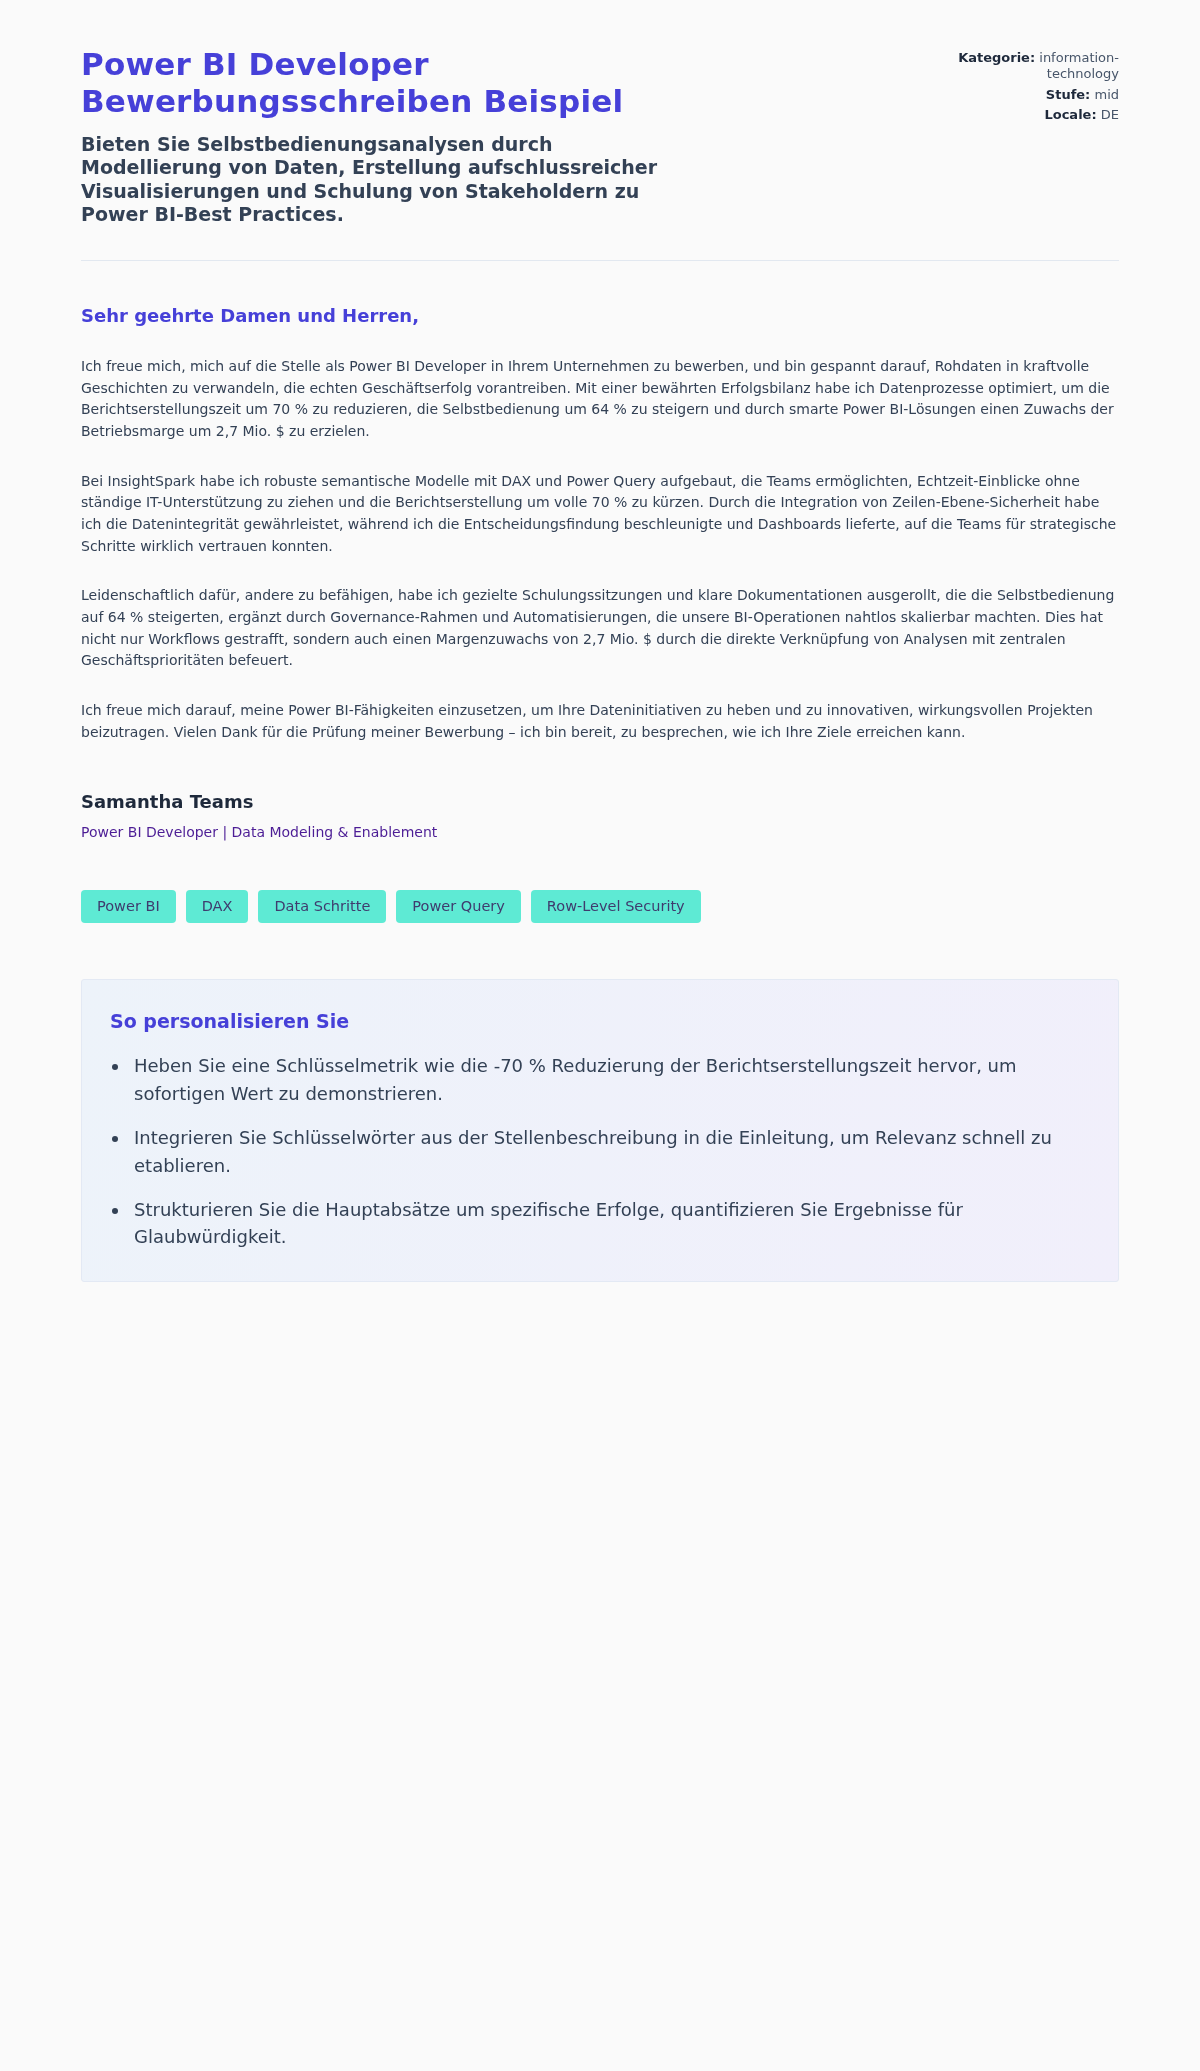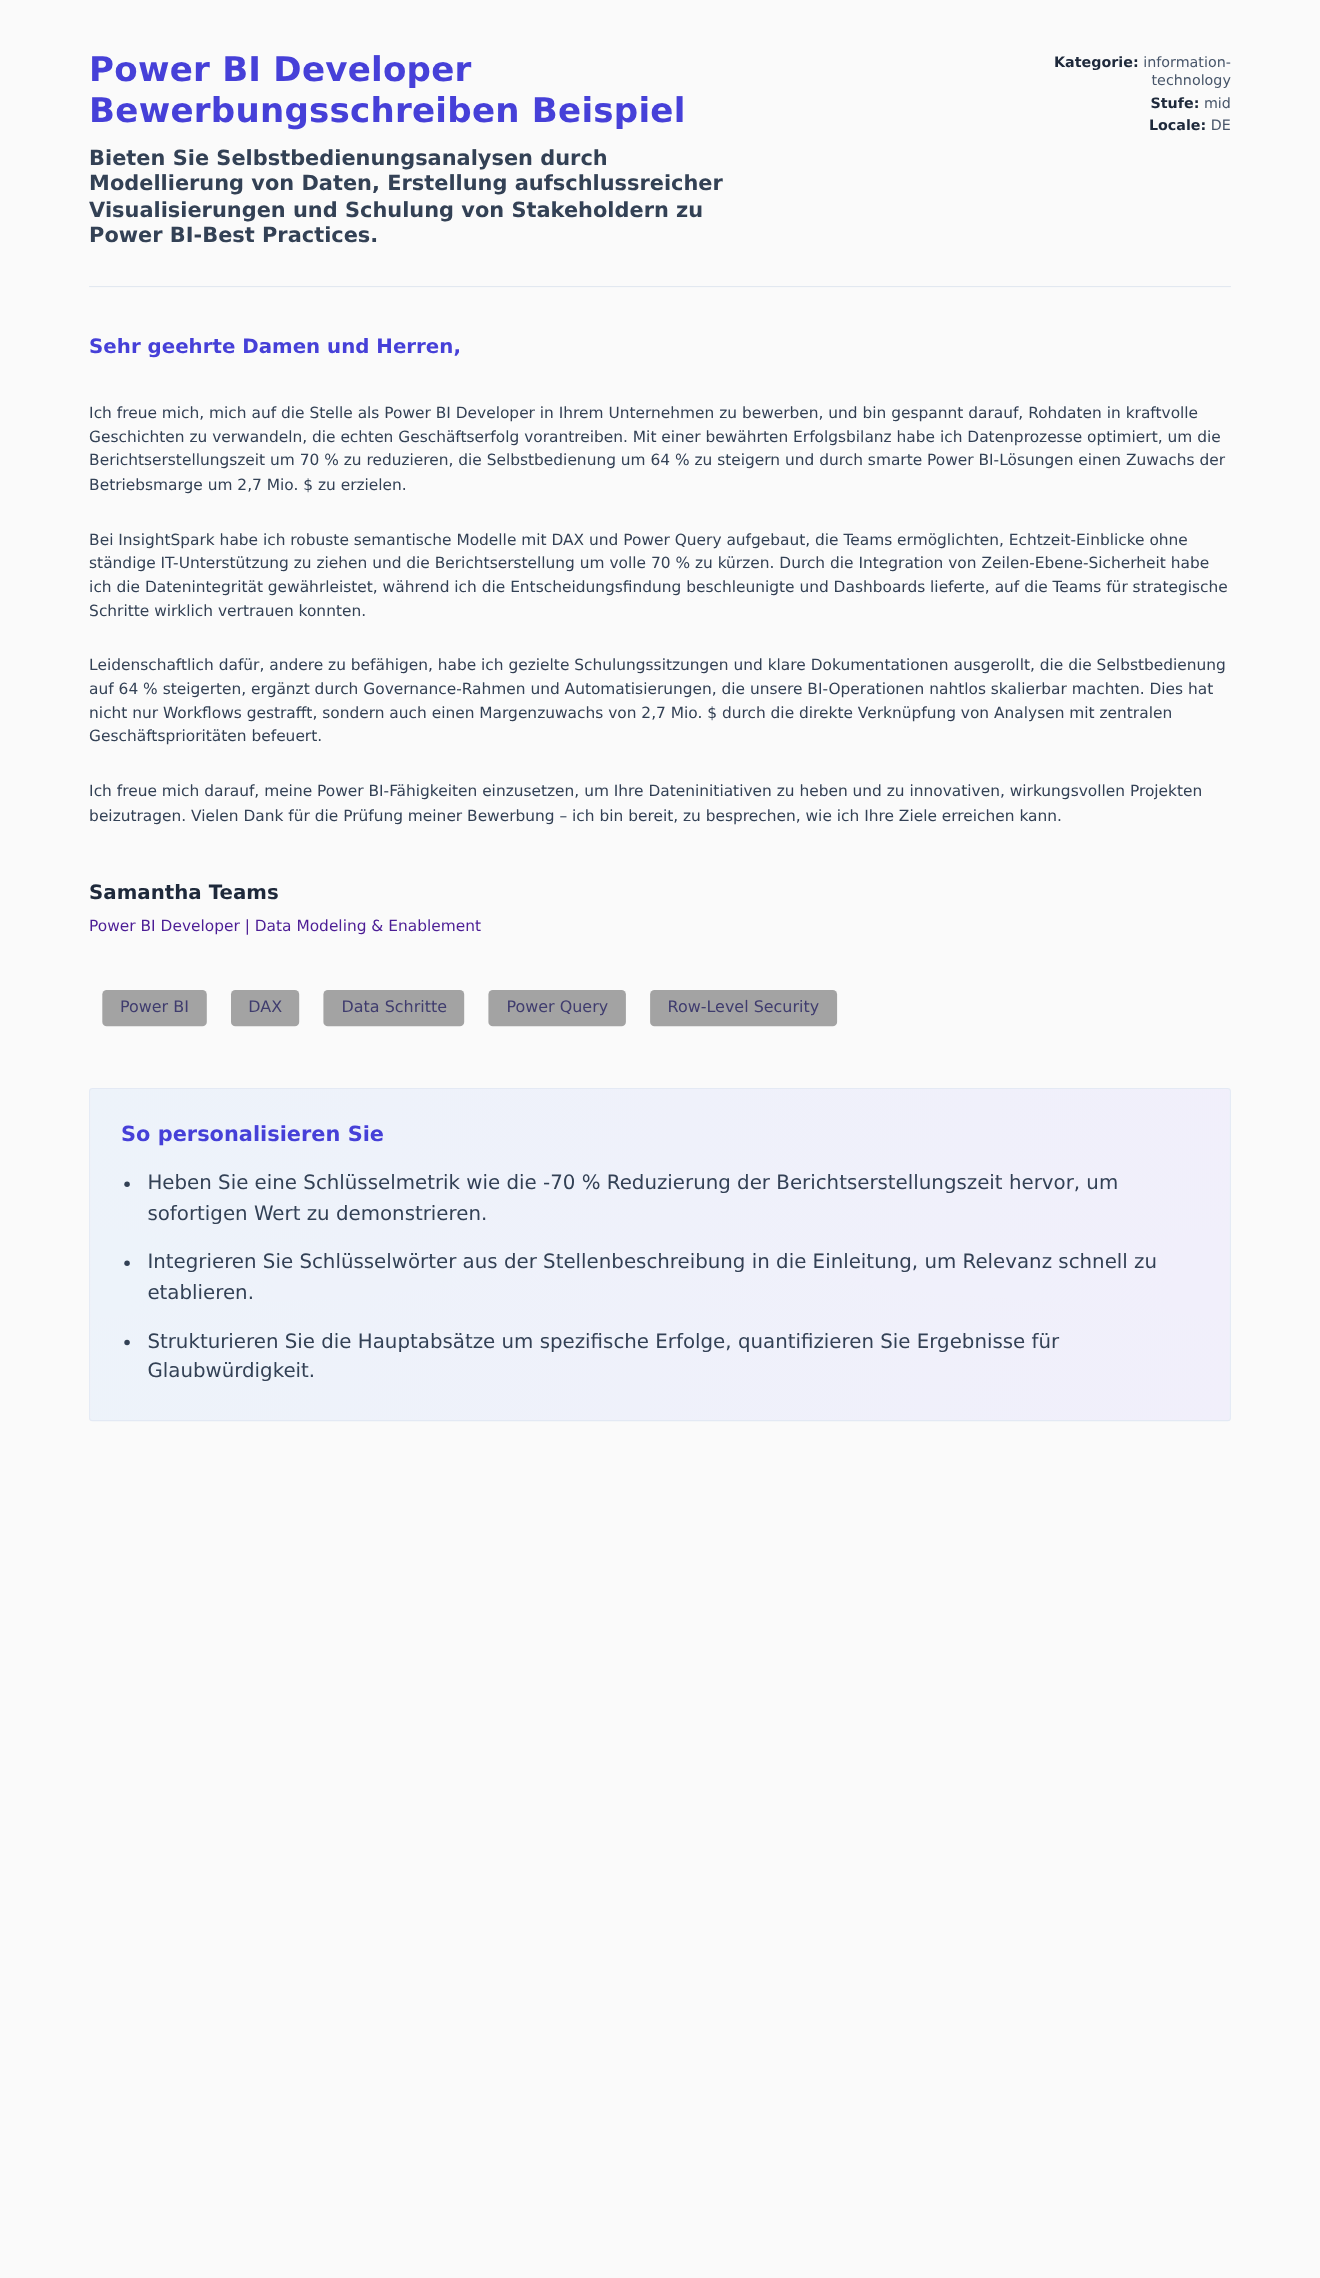--- a/index.html
+++ b/index.html
@@ -66,21 +66,21 @@
     margin: 34px 0 0 0;
   }
 
   
   .letter { padding-top: 44px; }
 
   .greeting {
     font-size: 18px;
     font-weight: bold;
     color: #4640d8;
-    margin-bottom: 40px;
+    margin-bottom: 30px;
   }
 
   .para {
     font-size: 14px;
     line-height: 1.55;
     color: #334155;
     margin-bottom: 28px;
   }
 
   .signature { margin-top: 48px; }
@@ -100,27 +100,26 @@
   
   .tags {
     margin-top: 50px;
     display: flex;
     flex-wrap: wrap;
     gap: 10px;
   }
 
   .tag {
     display: inline-block;
-    background: #a3a3a3;
+    background: #5eead4;
     color: #3f3c6e;
     font-size: 14.5px;
     padding: 9px 16px;
     border-radius: 4px;
     line-height: 1;
-    margin-left: 12px;
   }
 
   
   .tips {
     margin-top: 56px;
     background: linear-gradient(100deg, #edf3fa 0%, #f1effb 100%);
     border: 1px solid #e3e9f4;
     border-radius: 3px;
     padding: 30px 36px 30px 24px;
   }

